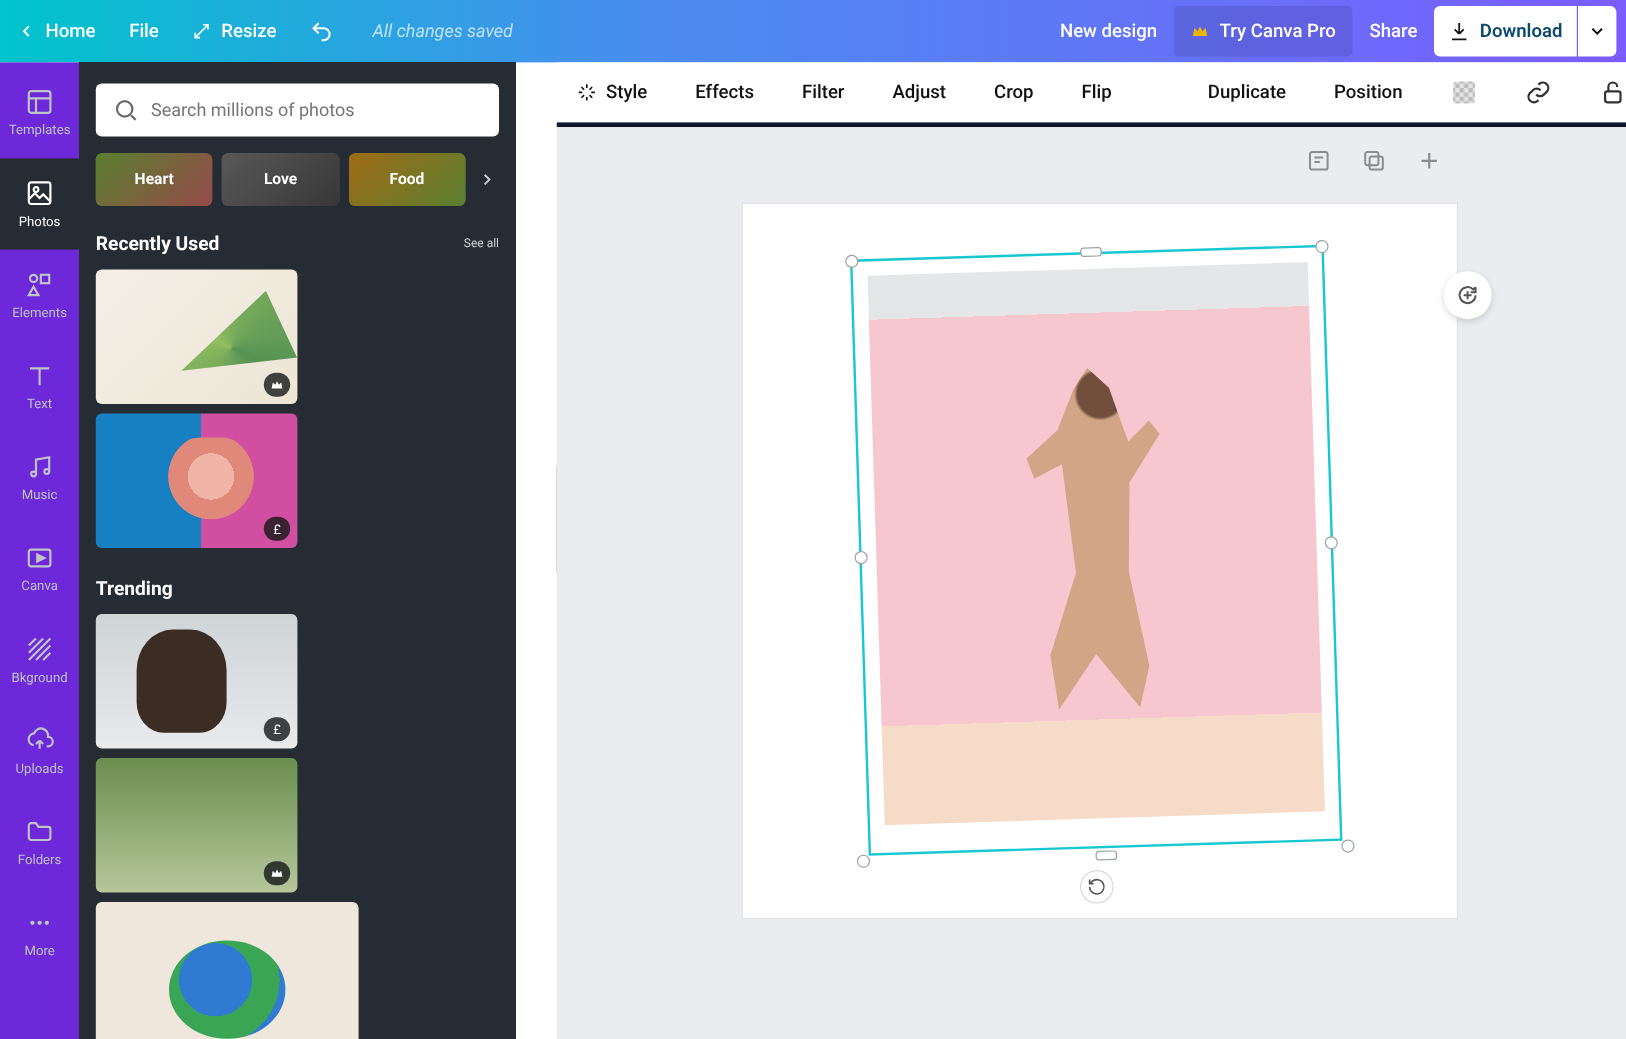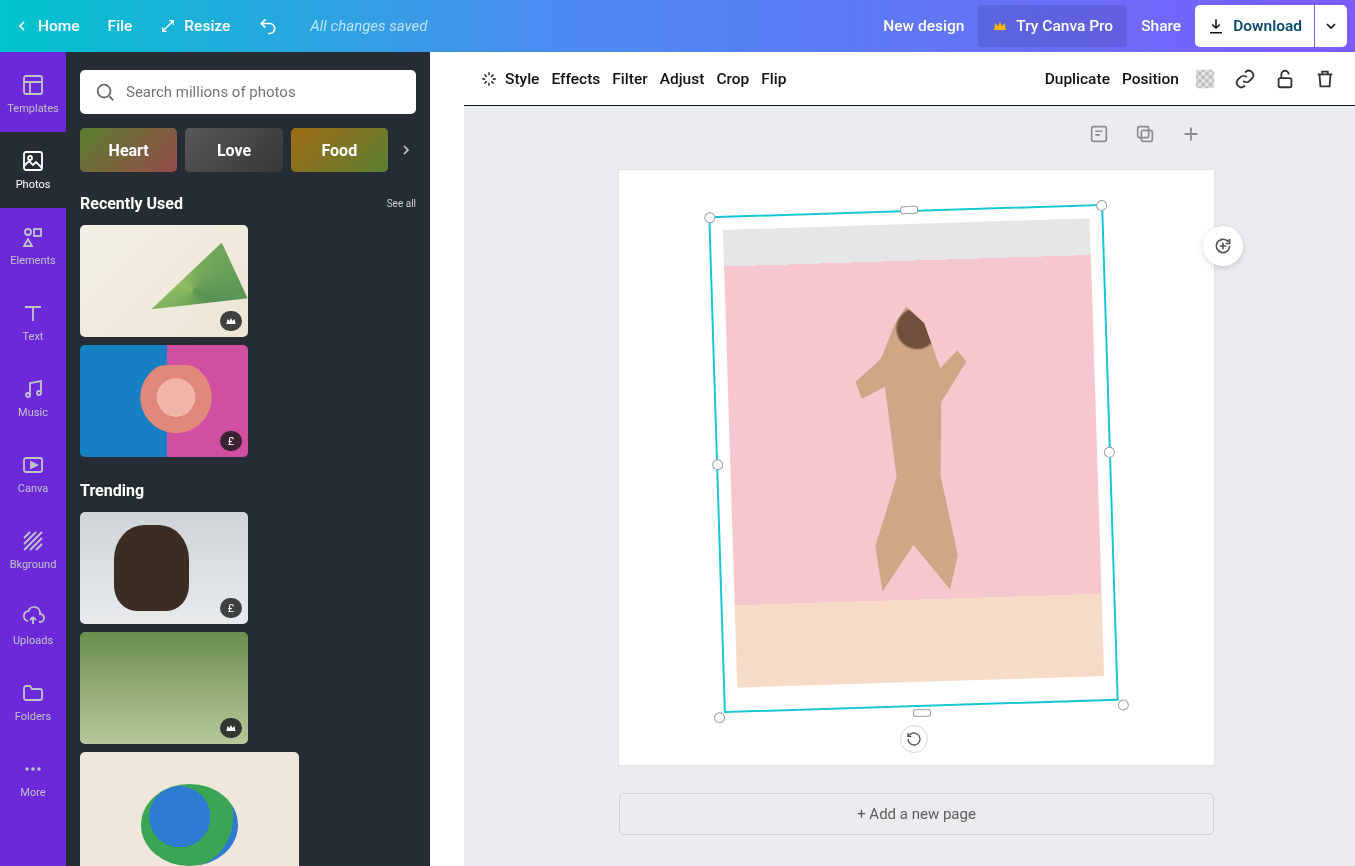--- a/index.html
+++ b/index.html
@@ -53,21 +53,21 @@
   display:flex; align-items:center; gap:10px;
   background:#fff; border-radius:5px; height:44px; padding:0 14px; margin-bottom:14px;
 }
 .search svg { width:22px; height:22px; stroke:#6b6b6b; }
 .search input {
   flex:1; border:none; outline:none; font-size:15px; color:#333; background:transparent;
 }
 .pill-row { display:flex; gap:8px; align-items:center; margin-bottom:22px; }
 .pill {
   height:44px; flex:1; border-radius:5px; display:flex; align-items:center; justify-content:center;
-  font-weight:700; font-size:16px; color:#fff; cursor:pointer; position:relative; overflow:hidden;
+  font-weight:700; font-size:13px; color:#fff; cursor:pointer; position:relative; overflow:hidden;
 }
 .pill .veil{position:absolute;inset:0;background:rgba(0,0,0,.35);}
 .pill span{position:relative;}
 .pill.heart { background:linear-gradient(135deg,#8bc34a,#e57373);}
 .pill.love  { background:linear-gradient(135deg,#888,#555);}
 .pill.food  { background:linear-gradient(135deg,#f5a623,#8bc34a);}
 .pill-nav { width:20px; display:flex;align-items:center;justify-content:center;color:#ccc;cursor:pointer;}
 
 .sect-head { display:flex; justify-content:space-between; align-items:center; margin-bottom:12px;}
 .sect-head h3 { font-size:16px; font-weight:700; color:#fff;}
@@ -85,22 +85,22 @@
 
 .collapse {
   position:absolute; left:464px; top:50%; transform:translateY(-50%);
   width:18px; height:90px; background:#252c33; border-radius:0 8px 8px 0;
   display:flex;align-items:center;justify-content:center;color:#bbb;cursor:pointer;
 }
 
 
 .ctx {
   position:absolute; left:464px; right:0; top:52px; height:54px;
-  background:#fff; border-bottom:1px solid #0f172a;
-  display:flex; align-items:center; padding:0 16px; gap:12px;
+  background:#fff; border-bottom:4px solid #0f172a;
+  display:flex; align-items:center; padding:0 16px; gap:40px;
 }
 .cbtn { font-size:15.5px; font-weight:500; color:#111; cursor:pointer; display:flex;align-items:center;gap:7px;}
 .ctx .spacer{flex:1;}
 .iconbtn { width:28px; height:28px; display:flex;align-items:center;justify-content:center;cursor:pointer;color:#333;}
 .iconbtn svg{width:22px;height:22px;}
 
 
 .stage {
   position:absolute; left:464px; right:0; top:106px; bottom:0;
   background:#ebecf0; overflow:auto;
@@ -478,16 +478,13 @@
 
   <div class="float-crop">
     <svg width="20" height="20" viewBox="0 0 24 24" fill="none" stroke="currentColor" stroke-width="2">
         <path d="M20 12a8 8 0 1 1-2.3-5.7L20 4"></path>
         <path d="M20 4v5h-5"></path>
         <path d="M14 10v4m-4-4v4" stroke-width="0"></path>
         <path d="M12 8v8m-4-4h8" stroke="currentColor"></path>
       </svg>
   </div>
 
-  <div class="addpage">
-    <span>+ Add a new page</span>
-  </div>
 </div>
 
 </body></html>

